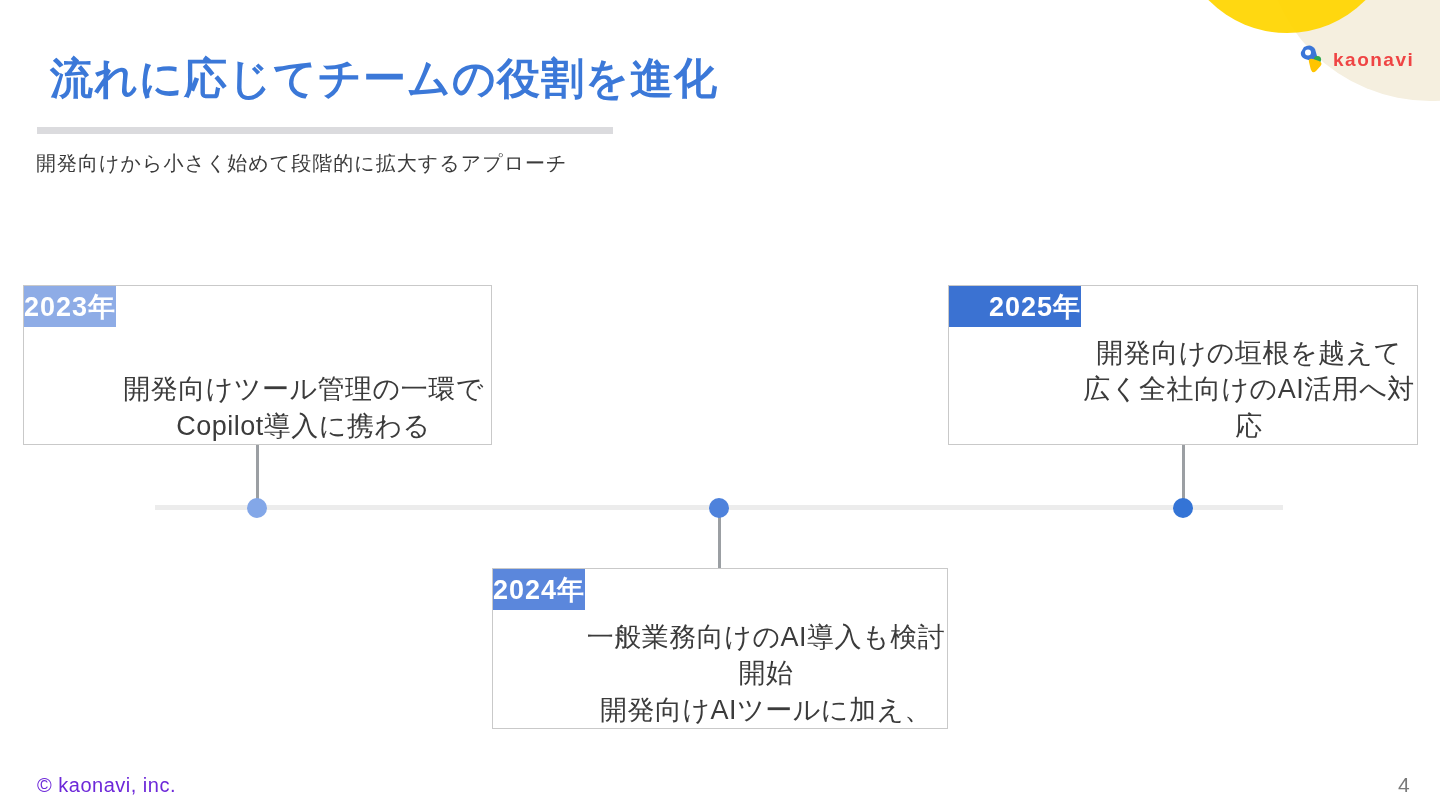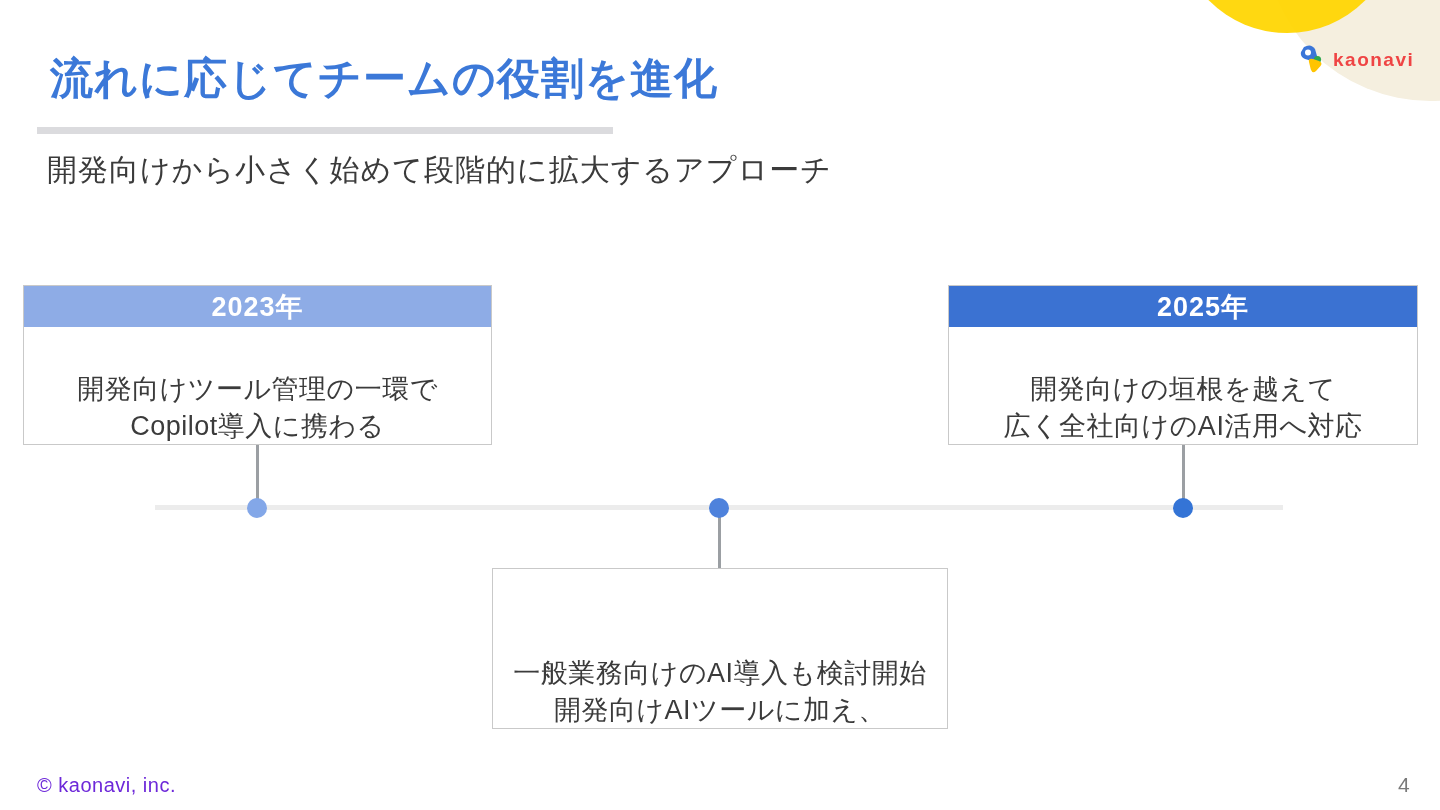--- a/index.html
+++ b/index.html
@@ -30,22 +30,22 @@
   
   .slide-title{
     left:50px;top:42px;
     font-size:43px;font-weight:700;color:#3B78D8;letter-spacing:1px;
     white-space:nowrap;
   }
   .title-underline{
     left:37px;top:119px;width:576px;height:7px;background:#DBDBDE;
   }
   .slide-subtitle{
-    left:47px;top:142px;
-    font-size:30px;color:#3B3B3B;letter-spacing:1px;white-space:nowrap;
+    left:36px;top:142px;
+    font-size:20px;color:#3B3B3B;letter-spacing:1px;white-space:nowrap;
   }
 
   
   .timeline-line{
     left:155px;top:497px;width:1128px;height:5px;background:#ECECEC;
   }
   .timeline-dot{
     width:20px;height:20px;border-radius:50%;
   }
   .dot-2023{left:247px;top:490px;}
@@ -65,21 +65,21 @@
   .card-2025{left:948px;top:277px;width:470px;height:160px;}
   .card-header{
     height:41px;display:flex;align-items:center;justify-content:center;
     color:#ffffff;font-size:27px;font-weight:700;letter-spacing:1px;
   }
   .card-body{
     flex:1;display:flex;flex-direction:column;align-items:center;justify-content:flex-end;
     font-size:27px;color:#3B3B3B;line-height:1.35;text-align:center;
     letter-spacing:0.5px;
   }
-  .card{display:flex;flex-direction:column;}
+  .card{display:flex;flex-direction:row;}
 
   
   .footer-copyright{
     left:37px;top:766px;font-size:20px;color:#6d28d9;letter-spacing:0.5px;
   }
   .page-number{
     left:1398px;top:765px;font-size:21px;color:#7A7A7A;
   }
 </style>
 </head>
@@ -116,20 +116,21 @@
 
 <div class="abs card card-2023">
   <div class="card-header" style="background-color: rgb(142, 172, 230);">2023年</div>
   <div class="card-body">
     <span>開発向けツール管理の一環で</span>
     <span>Copilot導入に携わる</span>
   </div>
 </div>
 
 <div class="abs card card-2024">
+  <div class="card-header" style="background-color: rgb(91, 135, 220);">2024年</div>
   <div class="card-body">
     <span>一般業務向けのAI導入も検討開始</span>
     <span>開発向けAIツールに加え、</span>
   </div>
 </div>
 
 <div class="abs card card-2025">
   <div class="card-header" style="background-color: rgb(59, 114, 210); padding-left: 40px;">2025年</div>
   <div class="card-body">
     <span>開発向けの垣根を越えて</span>

